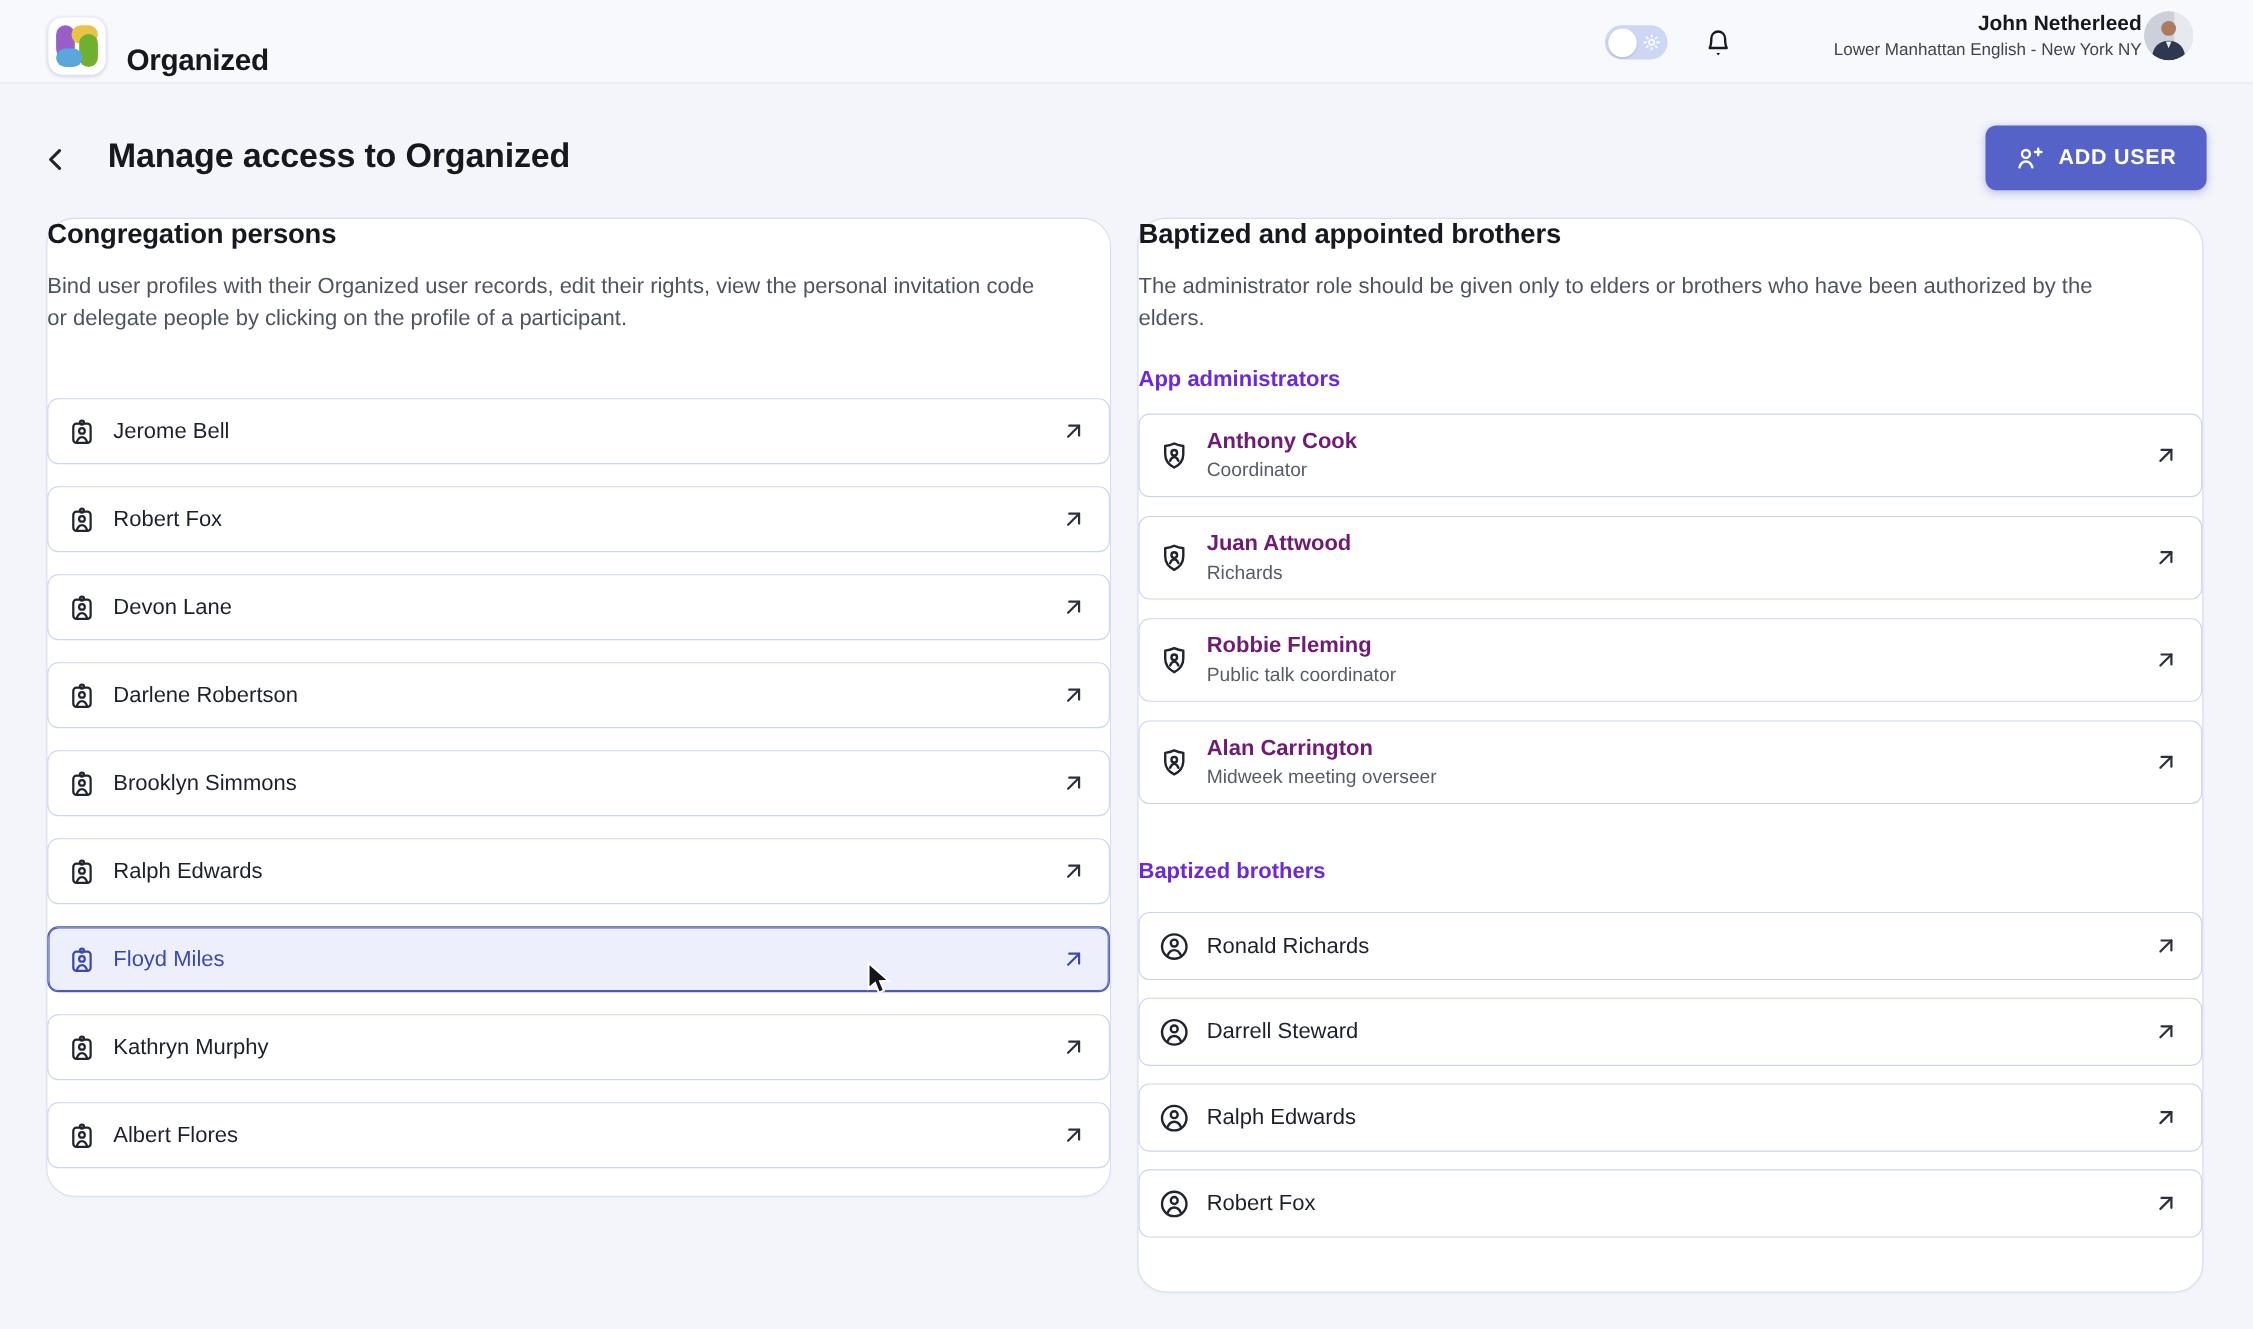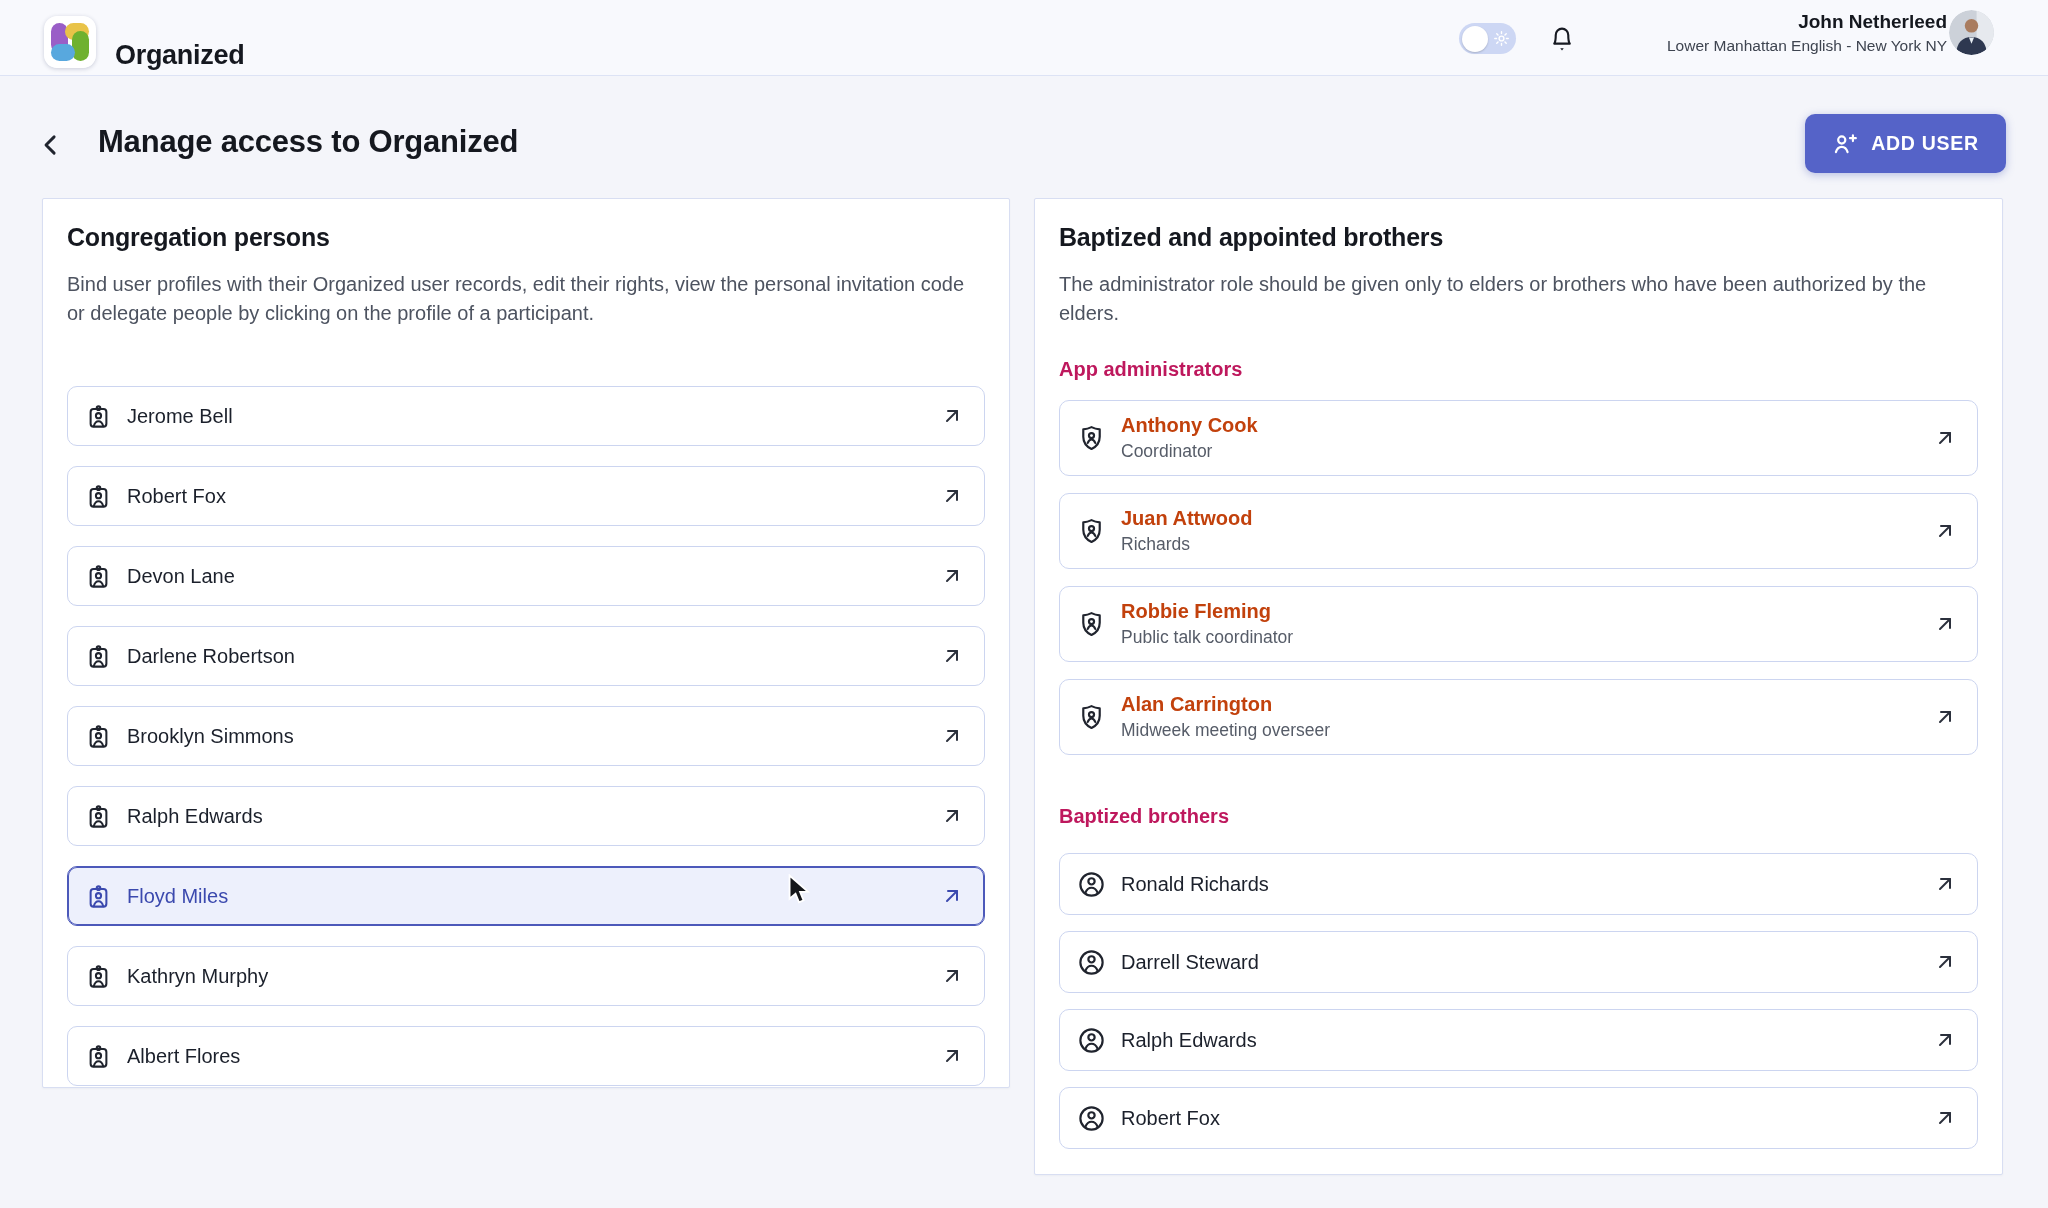--- a/index.html
+++ b/index.html
@@ -38,45 +38,45 @@
   .page-title { position: absolute; left: 98px; top: 124px; font-size: 31px; font-weight: 700;
     color: #15181f; letter-spacing: -0.2px; }
   .add-user-btn {
     position: absolute; left: 1805px; top: 114px; width: 201px; height: 59px;
     border-radius: 10px; background: #5563c8; color: #fff; border: none; cursor: pointer;
     display: flex; align-items: center; justify-content: center; gap: 13px;
     font-family: inherit; font-size: 19.5px; font-weight: 700; letter-spacing: 0.7px;
     box-shadow: 0 2px 8px rgba(70,85,180,.35);
   }
   
-  .panel { position: absolute; background: #fff; border: 1px solid #d8def2; border-radius: 2px;
-    padding: 24px; box-shadow: 0 1px 2px rgba(30,40,80,.04); }
+  .panel { position: absolute; background: #fff; border: 1px solid #d8def2; border-radius: 26px;
+    box-shadow: 0 1px 2px rgba(30,40,80,.04); }
   .panel-left  { left: 42px;   top: 198px; width: 968px; height: 890px; }
   .panel-right { left: 1034px; top: 198px; width: 969px; height: 977px; }
   .panel h2 { font-size: 25px; font-weight: 700; color: #15181f; letter-spacing: -0.2px; }
   .panel-desc { font-size: 20px; line-height: 29px; color: #4d5360; margin-top: 18px; max-width: 910px; }
   .list { margin-top: 58px; }
   
   .row { display: flex; align-items: center; background: #fff;
     border: 1px solid #ccd5f0; border-radius: 10px; padding: 0 20px 0 17px; cursor: pointer; }
   .person-row { height: 60px; margin-bottom: 20px; }
   .person-row:last-child { margin-bottom: 0; }
   .row-name { font-size: 20px; font-weight: 500; color: #1b202b; margin-left: 15px; }
   .lead-icon { display: flex; color: #20242e; flex: none; }
   .arrow { margin-left: auto; display: flex; color: #2b303c; flex: none; }
   .person-row.selected { background: #edf0fc; border-color: #4c59ba; box-shadow: inset 0 0 0 1px #4c59ba; }
   .person-row.selected .row-name, .person-row.selected .arrow, .person-row.selected .lead-icon { color: #3b49ae; }
   
-  .section-label { font-size: 20px; font-weight: 600; color: #be185d; }
+  .section-label { font-size: 20px; font-weight: 600; color: #6d28d9; }
   .subsection:nth-of-type(1) .section-label { margin: 30px 0 19px; }
   .subsection:nth-of-type(2) .section-label { margin: 50px 0 25px; }
   .admin-row { height: 76px; margin-bottom: 17px; }
   .admin-row:last-child { margin-bottom: 0; }
   .row-text { display: flex; flex-direction: column; margin-left: 15px; gap: 4px; }
-  .admin-name { font-size: 20px; font-weight: 600; color: #c2410c; }
+  .admin-name { font-size: 20px; font-weight: 600; color: #701a75; }
   .admin-role { font-size: 17.5px; color: #565c68; }
   .simple-row { height: 62px; margin-bottom: 16px; }
   .simple-row:last-child { margin-bottom: 0; }
   .simple-row .row-name { font-weight: 500; }
   
   .cursor { position: absolute; left: 786px; top: 874px; pointer-events: none; }
 </style>
 </head>
 <body>
 

